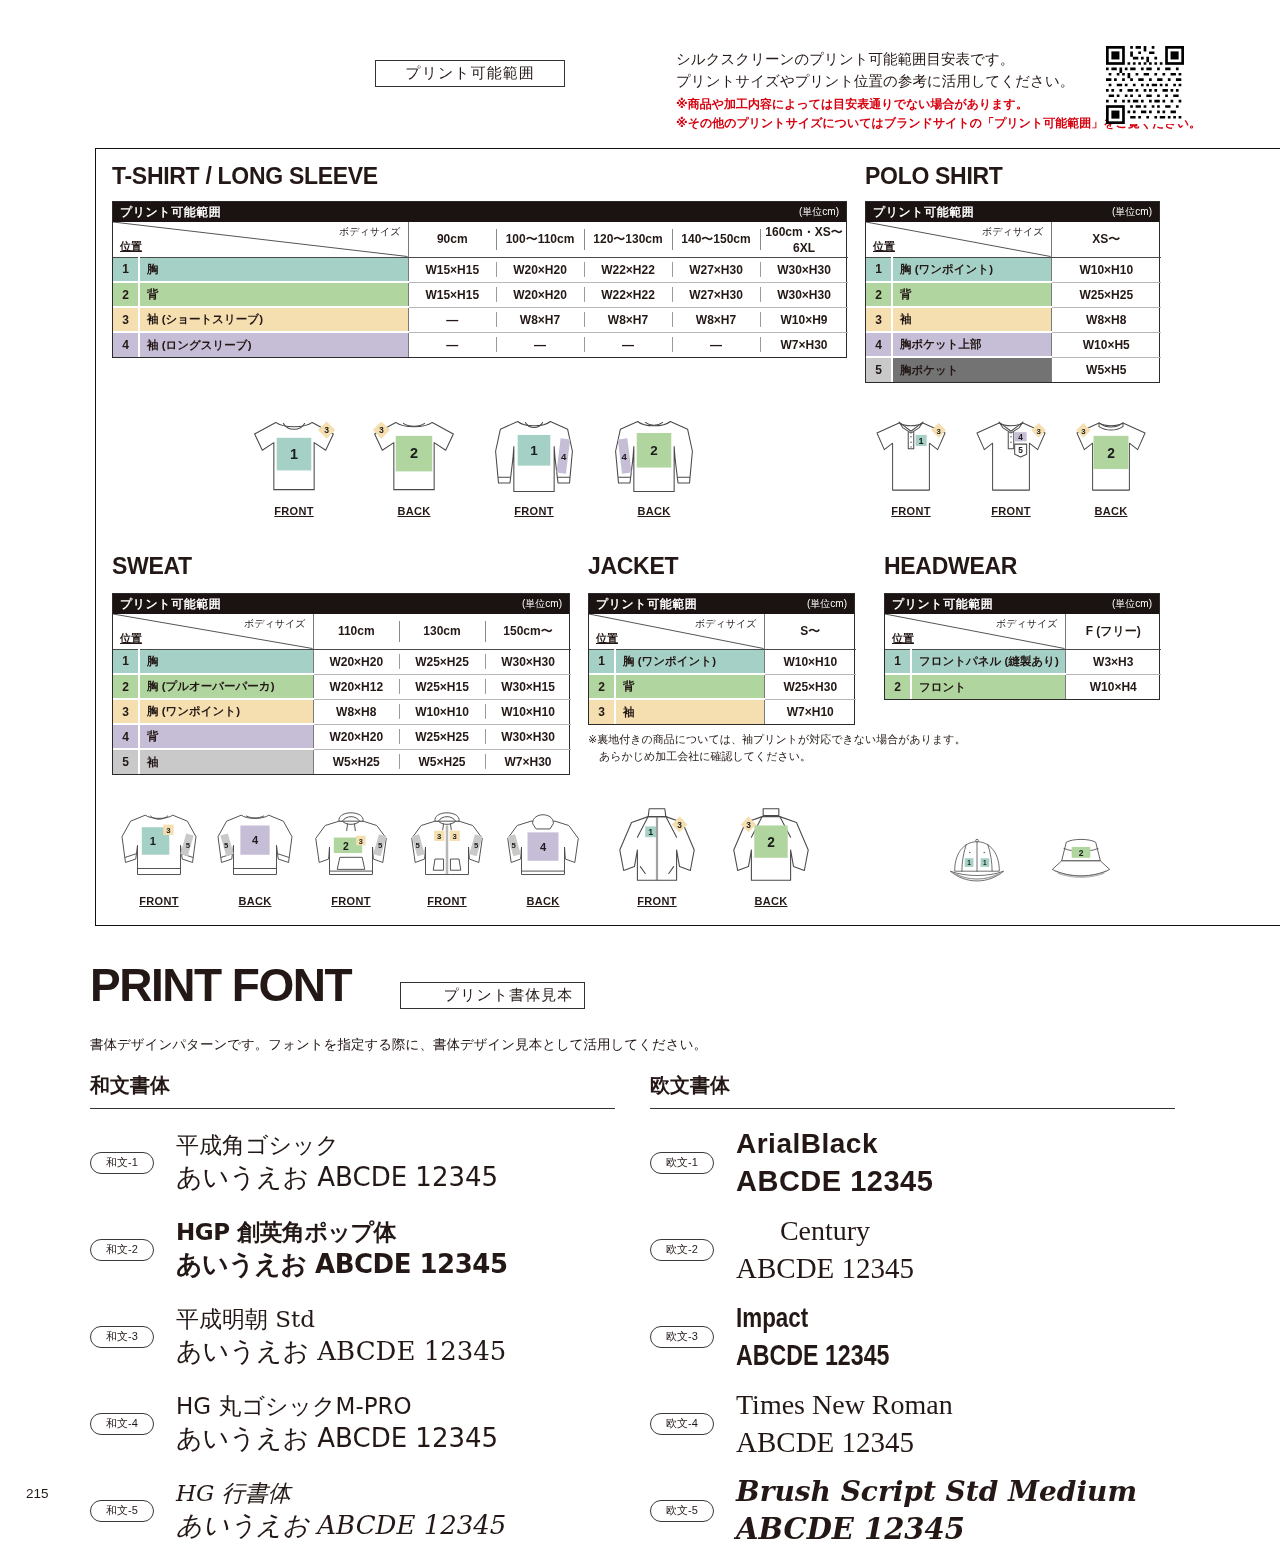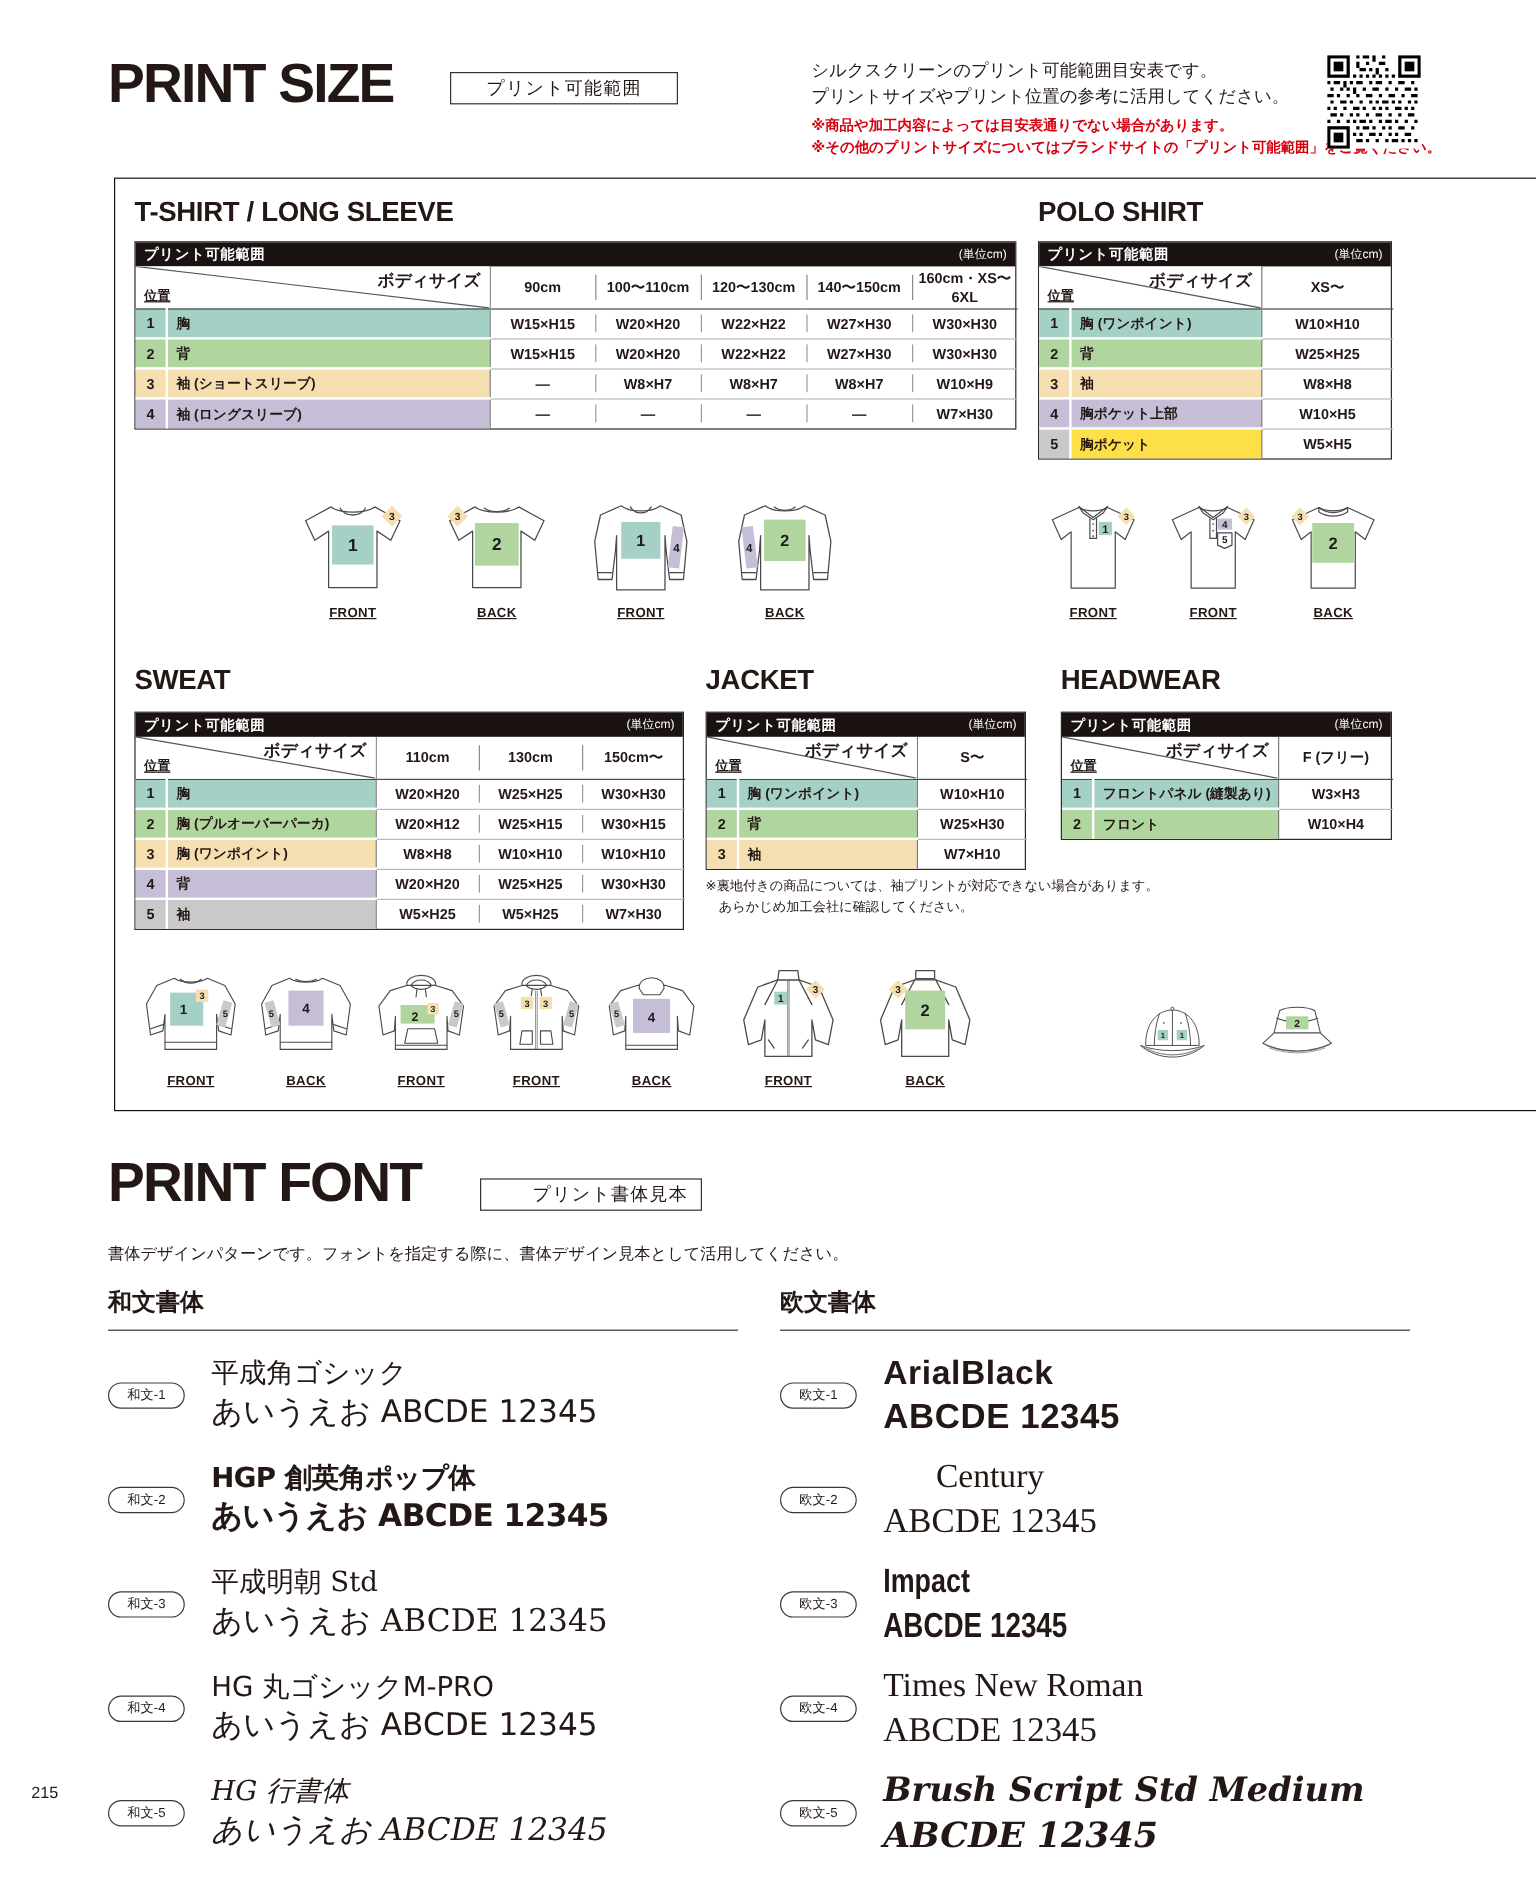--- a/index.html
+++ b/index.html
@@ -29,21 +29,21 @@
   .tw-tshirt { width:735px; }  .tw-tshirt col.c-lbl{width:269px;} .tw-tshirt col.c-val{width:88px;}
   .tw-polo { width:295px; }    .tw-polo col.c-lbl{width:159px;}   .tw-polo col.c-val{width:110px;}
   .tw-sweat { width:458px; }   .tw-sweat col.c-lbl{width:174px;}  .tw-sweat col.c-val{width:86px;}
   .tw-jacket { width:267px; }  .tw-jacket col.c-lbl{width:149px;} .tw-jacket col.c-val{width:92px;}
   .tw-headwear { width:276px; }.tw-headwear col.c-lbl{width:154px;} .tw-headwear col.c-val{width:96px;}
   thead tr { height:35px; }
   tbody tr { height:25px; }
   th.corner { position:relative; background:#fff; border-bottom:1.5px solid #4a4a4a; }
   th.corner svg.diag { position:absolute; left:0; top:0; width:100%; height:100%; }
   th.corner svg.diag line { stroke:#555; stroke-width:1; }
-  .corner-top { position:absolute; top:3px; right:7px; font-size:14px; font-weight:700; }
+  .corner-top { position:absolute; top:3px; right:7px; font-size:10px; font-weight:400; }
   .corner-bot { position:absolute; bottom:3px; left:7px; font-size:11px; font-weight:700;text-decoration:underline; }
   th.colh { font-size:12px; font-weight:700; text-align:center; border-bottom:1.5px solid #4a4a4a;
             background-image:linear-gradient(#8a8a8a,#8a8a8a); background-repeat:no-repeat;
             background-position:left center; background-size:1px 60%; }
   th.colh.first { background-image:none; border-left:1px solid #7a7a7a; }
   td.num { text-align:center; font-size:12px; font-weight:700; border-right:2px solid #fff; border-bottom:2px solid #fff; }
   td.lbl { font-size:11.5px; font-weight:700; padding-left:7px; border-bottom:2px solid #fff; }
   td.val { text-align:center; font-size:12px; font-weight:700; border-bottom:1px solid #b8b8b8;
            background-image:linear-gradient(#9a9a9a,#9a9a9a); background-repeat:no-repeat;
            background-position:left center; background-size:1px 62%; }
@@ -88,21 +88,20 @@
   .f-impact .fname, .f-impact .fsamp { font-weight:900; transform:scaleX(0.8); transform-origin:left center; }
   .f-times   { font-family:"Liberation Serif","DejaVu Serif",serif; }
   .f-brush   { font-family:"DejaVu Serif",serif; font-style:italic; font-weight:700; }
   #pagenum { position:absolute; left:26px; top:1486px; font-size:13.5px; }
 </style>
 </head>
 <body>
 
 <div class="page">
 
-  <div class="h1" id="ps-title">PRINT SIZE</div>
   <div class="tagbox" id="ps-tag">プリント可能範囲</div>
   <div id="top-desc">
     <div>シルクスクリーンのプリント可能範囲目安表です。</div>
     <div>プリントサイズやプリント位置の参考に活用してください。</div>
   </div>
   <div id="top-notes">
     <div>※商品や加工内容によっては目安表通りでない場合があります。</div>
     <div>※その他のプリントサイズについてはブランドサイトの「プリント可能範囲」をご覧ください。</div>
   </div>
   <svg id="qr" viewBox="0 0 29 29">
@@ -234,21 +233,21 @@
               <td class="lbl" style="background: rgb(245, 223, 176);">袖</td>
               <td class="val first">W8×H8</td>
             </tr>
             <tr>
               <td class="num" style="background: rgb(198, 189, 214);">4</td>
               <td class="lbl" style="background: rgb(198, 189, 214);">胸ポケット上部</td>
               <td class="val first">W10×H5</td>
             </tr>
             <tr>
               <td class="num" style="background: rgb(201, 201, 201);">5</td>
-              <td class="lbl" style="background: #fde047;">胸ポケット</td>
+              <td class="lbl" style="background: #737373;">胸ポケット</td>
               <td class="val first">W5×H5</td>
             </tr>
           </tbody>
         </table>
       </div>
 
     <div class="figrow" style="left:150px;top:262px;gap:24px;">
       <div class="fig">
         <svg class="g" width="96" height="92" viewBox="0 0 100 92">
           <path class="fw" d="M31,10 C39,16 61,16 69,10 L91,22 L83,39 L71,31 L71,80 L29,80 L29,31 L17,39 L9,22 Z"></path>

